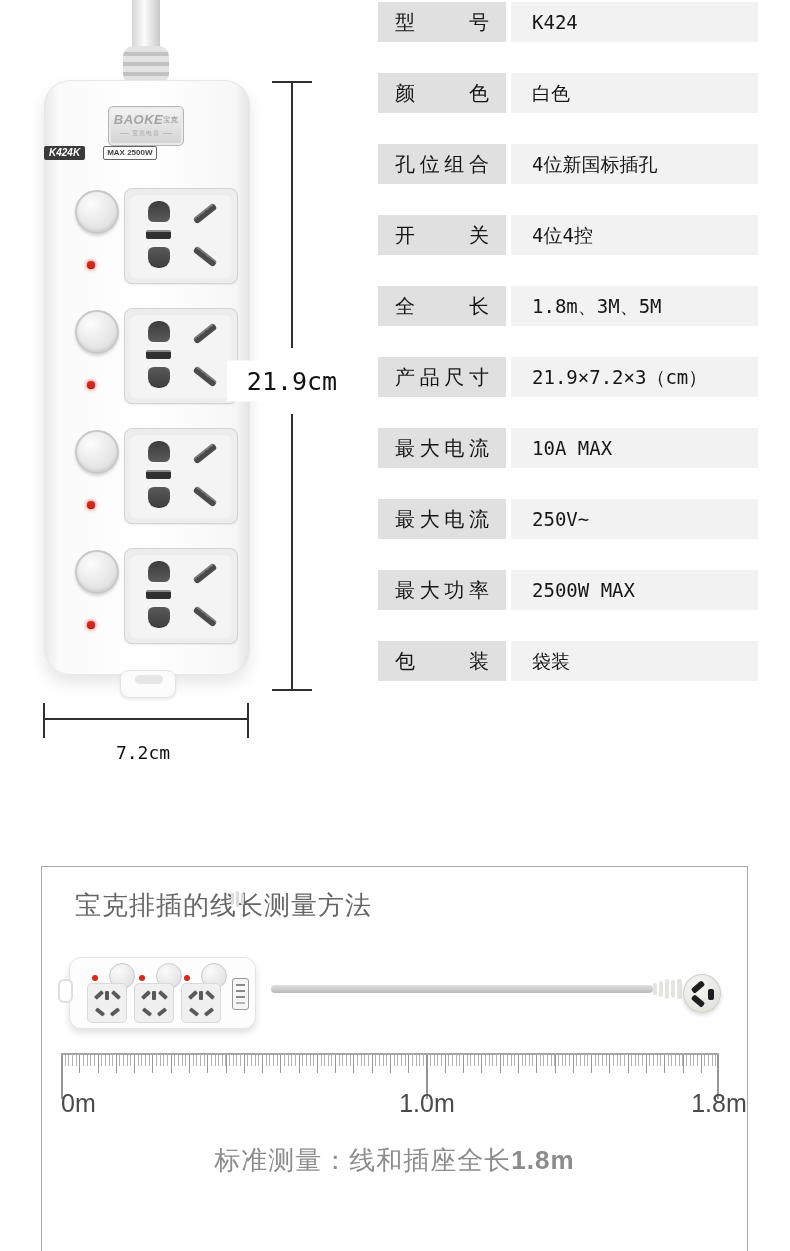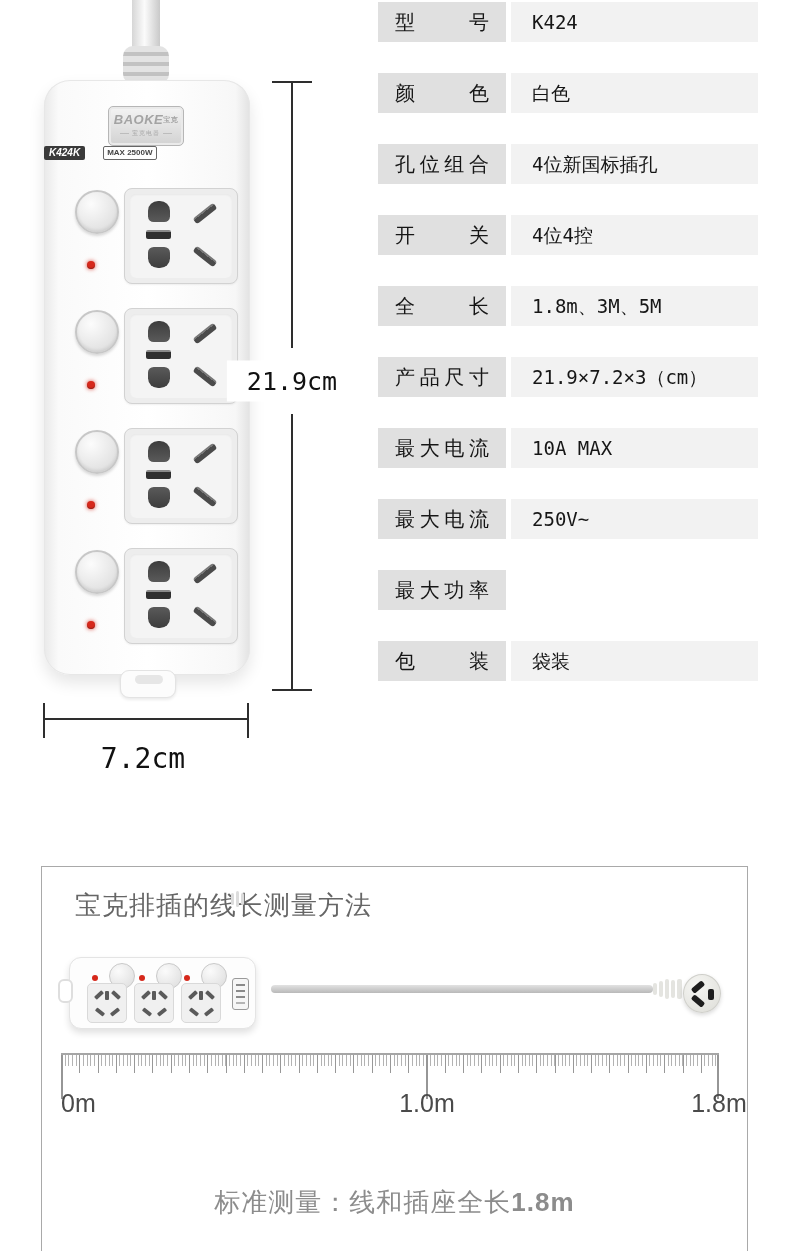--- a/index.html
+++ b/index.html
@@ -63,21 +63,21 @@
   .vd-seg1  { left:291px; top:82px; width:2px; height:266px; }
   .vd-seg2  { left:291px; top:414px; width:2px; height:276px; }
   .vd-tick2 { left:272px; top:689px; width:40px; height:2px; }
   .vd-label { position:absolute; left:292px; top:381px; transform:translate(-50%,-50%);
     font-family:"DejaVu Sans Mono","DejaVu Sans",sans-serif; font-size:25px; color:#111;
     background:#fff; padding:6px 20px; white-space:nowrap; }
   .hd-tickl { left:43px; top:703px; width:2px; height:35px; }
   .hd-line  { left:43px; top:718px; width:206px; height:2px; }
   .hd-tickr { left:247px; top:703px; width:2px; height:35px; }
   .hd-label { position:absolute; left:143px; top:742px; transform:translateX(-50%);
-    font-family:"DejaVu Sans Mono","DejaVu Sans",sans-serif; font-size:28px; color:#111; }
+    font-family:"DejaVu Sans Mono","DejaVu Sans",sans-serif; font-size:18px; color:#111; }
 
   
   .spec-table { position:absolute; left:378px; top:2px; width:380px; }
   .spec-row { display:flex; margin-bottom:31px; height:40px; }
   .spec-label { width:128px; background:#e0e0e0; color:#161616; font-size:20px; line-height:40px;
     padding:0 17px; text-align:justify; text-align-last:justify; }
   .spec-row:nth-child(11) .spec-label { text-align-last:center; }
   .spec-value { width:247px; margin-left:5px; background:#f2f2f2; color:#161616; font-size:19px;
     line-height:40px; padding-left:21px; white-space:nowrap;
     font-family:"DejaVu Sans Mono","DejaVu Sans",sans-serif; }
@@ -131,21 +131,21 @@
   .ruler-med { position:absolute; left:0; top:0; width:100%; height:18px;
     background:repeating-linear-gradient(90deg,#989898 0 1px,transparent 1px 18.28px); }
   .ruler-long { position:absolute; top:0; width:2px; height:44px; background:#969696; }
   .rt-start{left:0}.rt-mid{left:365px}.rt-end{right:0}
   .ruler-labels { position:absolute; left:19px; top:222px; width:658px; height:30px;
     font-size:25px; color:#4a4a4a; }
   .rl-start { position:absolute; left:0; }
   .rl-mid { position:absolute; left:366px; transform:translateX(-50%); }
   .rl-end { position:absolute; left:658px; transform:translateX(-50%); }
   .mb-caption { position:absolute; left:0; top:276px; width:100%; text-align:center;
-    font-size:26px; color:#8c8c8c; letter-spacing:1px;margin-top:42px; }
+    font-size:26px; color:#8c8c8c; letter-spacing:1px; }
   .mb-caption b { font-weight:bold; }
 </style>
 </head>
 <body>
 
 <div class="page">
 
   <div class="cord-top"></div>
   <div class="cord-relief"></div>
 
@@ -246,20 +246,21 @@
     <div class="spec-row">
       <div class="spec-label">最大电流</div>
       <div class="spec-value">10A MAX</div>
     </div>
     <div class="spec-row">
       <div class="spec-label">最大电流</div>
       <div class="spec-value">250V~</div>
     </div>
     <div class="spec-row">
       <div class="spec-label">最大功率</div>
+      <div class="spec-value">2500W MAX</div>
     </div>
     <div class="spec-row">
       <div class="spec-label">包装</div>
       <div class="spec-value">袋装</div>
     </div>
   </div>
 
   <div class="measure-box">
     <div class="mb-title">宝克排插的线长测量方法</div>
 

